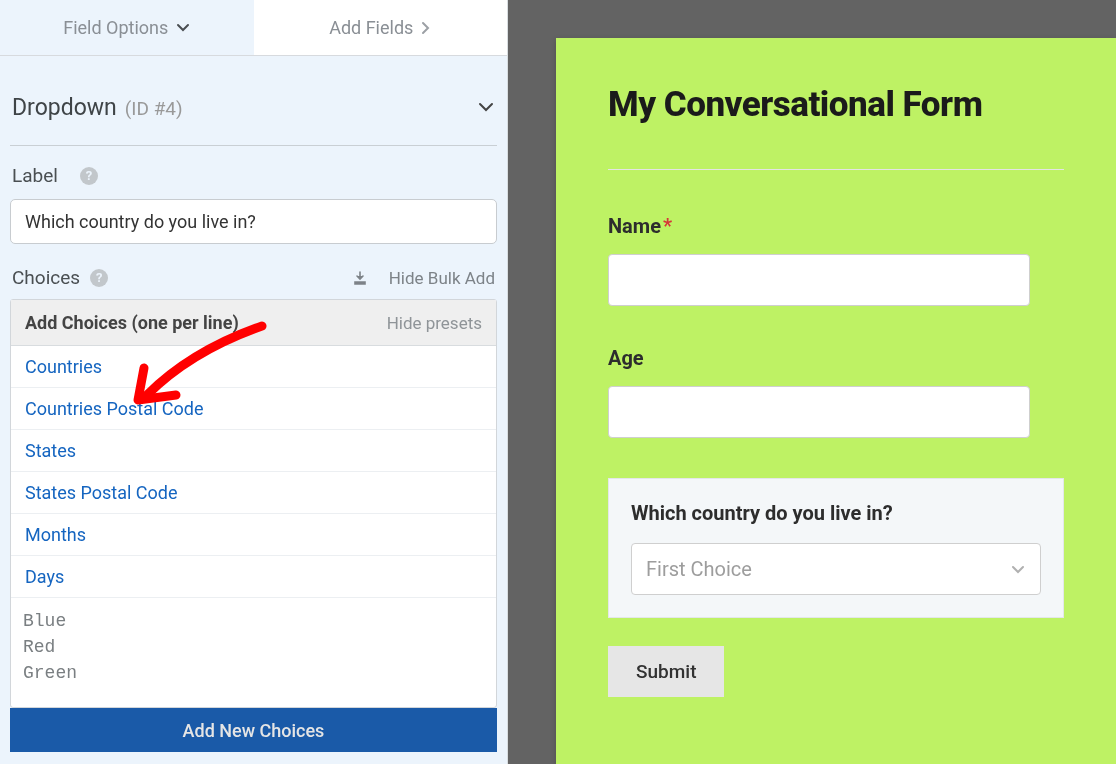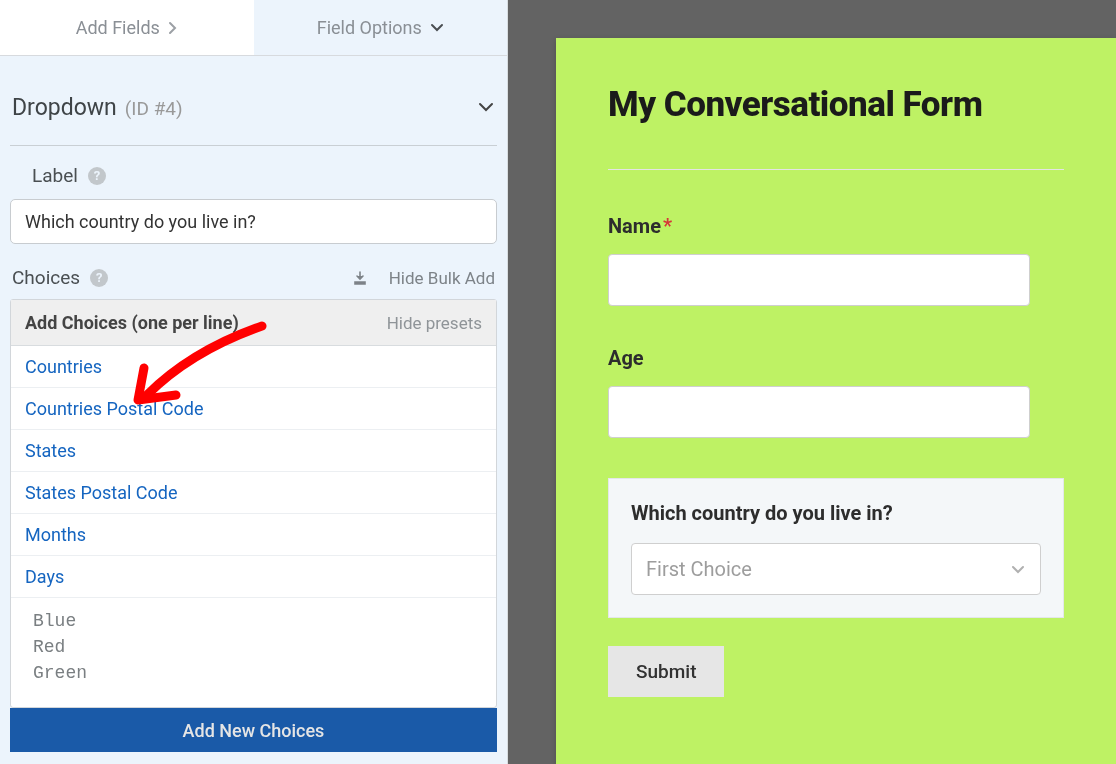--- a/index.html
+++ b/index.html
@@ -73,22 +73,21 @@
       font-size: 19px;
     }
     .section-chevron {
       color: #444;
     }
 
     .option-row {
       padding: 18px 2px 8px 2px;
       display: flex;
       align-items: center;
-      gap: 10px;
-      margin-left: 20px;
+      gap: 22px;
     }
     .option-label {
       font-size: 19px;
       color: #4a4f52;
     }
     .help-icon {
       width: 18px;
       height: 18px;
       border-radius: 50%;
       background: #c2c7cb;
@@ -164,21 +163,21 @@
       padding: 10px 14px;
       font-size: 18px;
       color: #1565c0;
       border-bottom: 1px solid #eceff2;
       cursor: pointer;
     }
 
     .choices-textarea {
       width: 100%;
       border: none;
-      padding: 10px 22px;
+      padding: 10px 12px;
       font-family: "Courier New", Courier, monospace;
       font-size: 18px;
       color: #7a7f82;
       resize: none;
       line-height: 1.45;
       height: 105px;
     }
 
     .add-choices-btn {
       width: 100%;
@@ -289,33 +288,33 @@
       top: 320px;
       pointer-events: none;
       z-index: 10;
     }
   </style>
 </head>
 <body>
 
 <div class="left-panel">
   <div class="tabs">
+    <div class="tab">
+      <span>Field Options</span>
+      <span class="tab-chevron">
+        <svg width="14" height="10" viewBox="0 0 14 10">
+            <path d="M2 2 L7 7 L12 2" stroke="#4a4e52" stroke-width="2" fill="none" stroke-linecap="round"></path>
+          </svg>
+      </span>
+    </div>
     <div class="tab active">
       <span>Add Fields</span>
       <span class="tab-chevron">
         <svg width="10" height="14" viewBox="0 0 10 14">
             <path d="M2 2 L7 7 L2 12" stroke="#9ca0a5" stroke-width="2" fill="none" stroke-linecap="round"></path>
-          </svg>
-      </span>
-    </div>
-    <div class="tab">
-      <span>Field Options</span>
-      <span class="tab-chevron">
-        <svg width="14" height="10" viewBox="0 0 14 10">
-            <path d="M2 2 L7 7 L12 2" stroke="#4a4e52" stroke-width="2" fill="none" stroke-linecap="round"></path>
           </svg>
       </span>
     </div>
   </div>
 
   <div class="panel-body">
     <div class="section-header">
       <div class="section-title">
         <span>Dropdown</span>
         <span class="section-id">(ID #4)</span>

